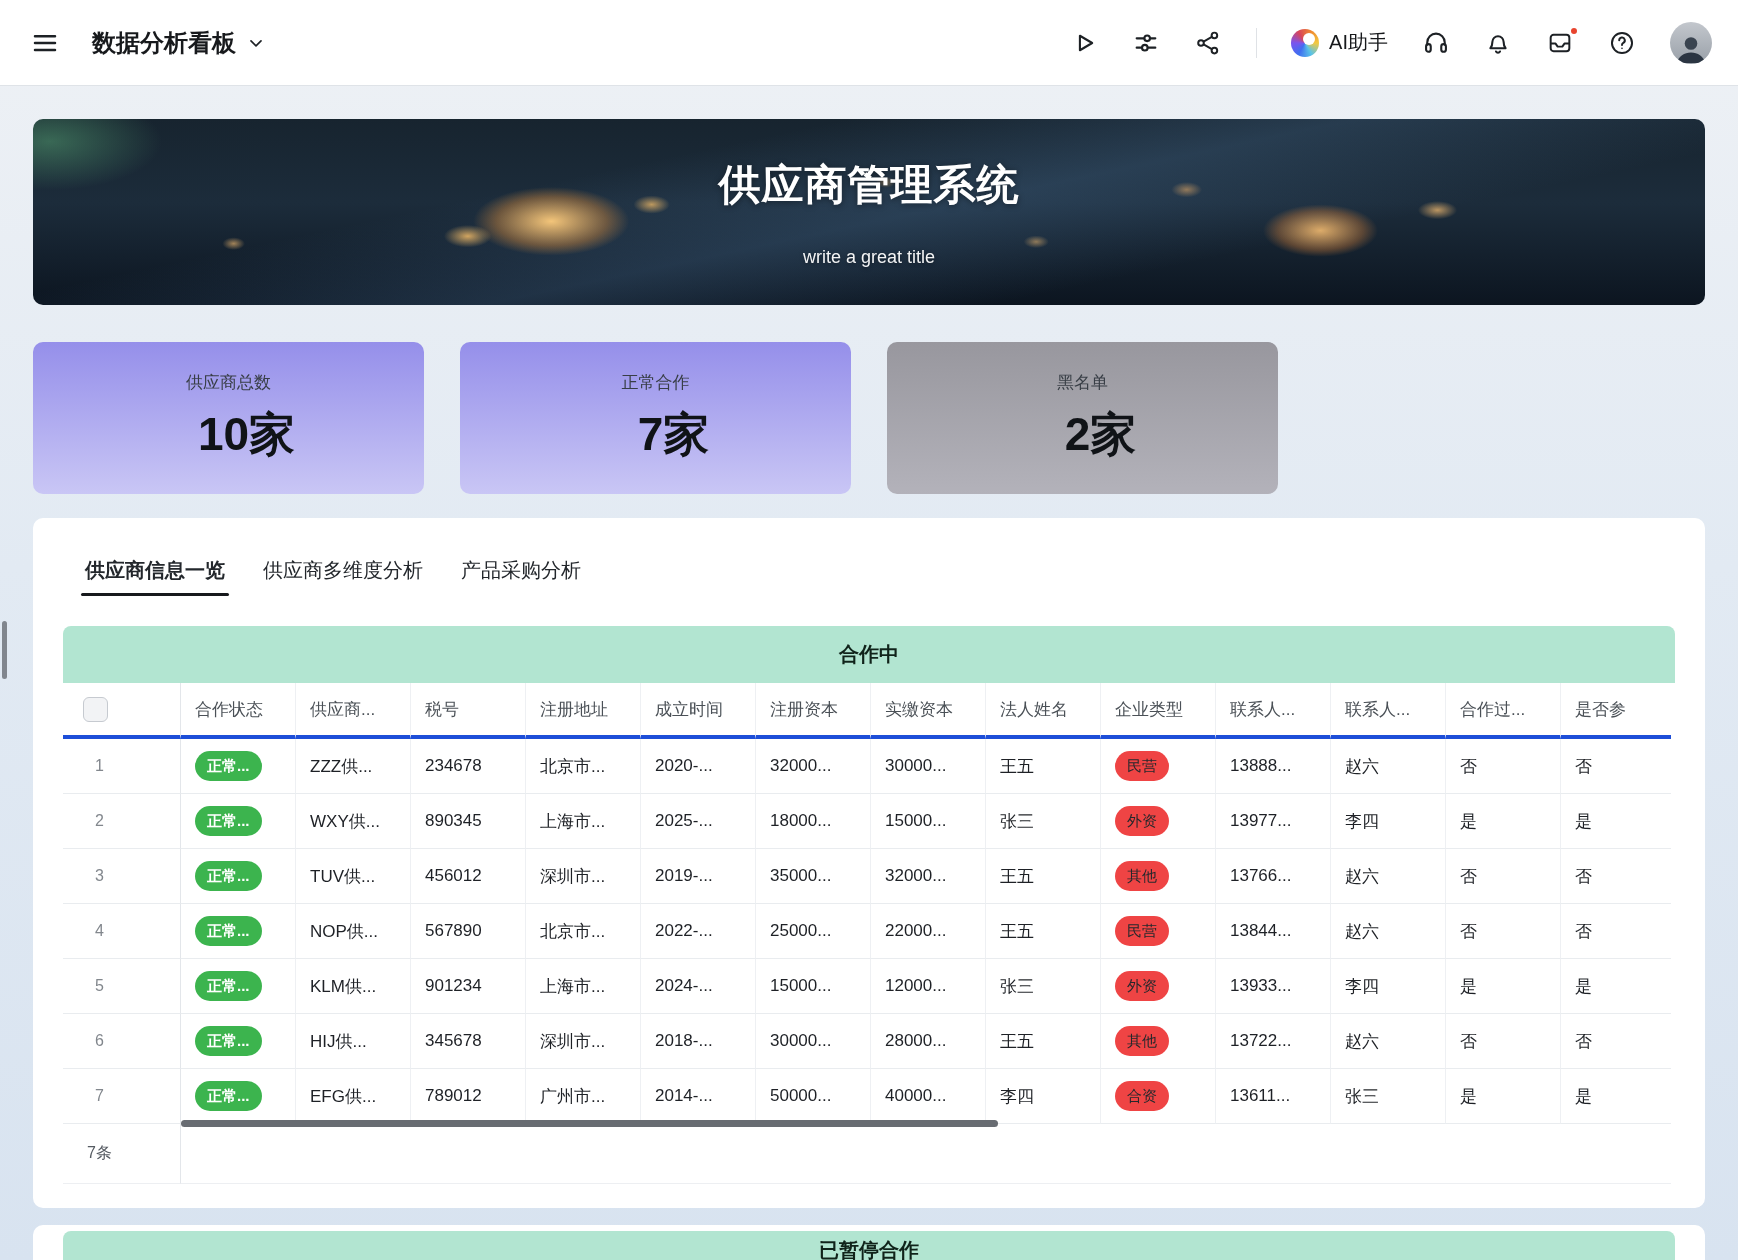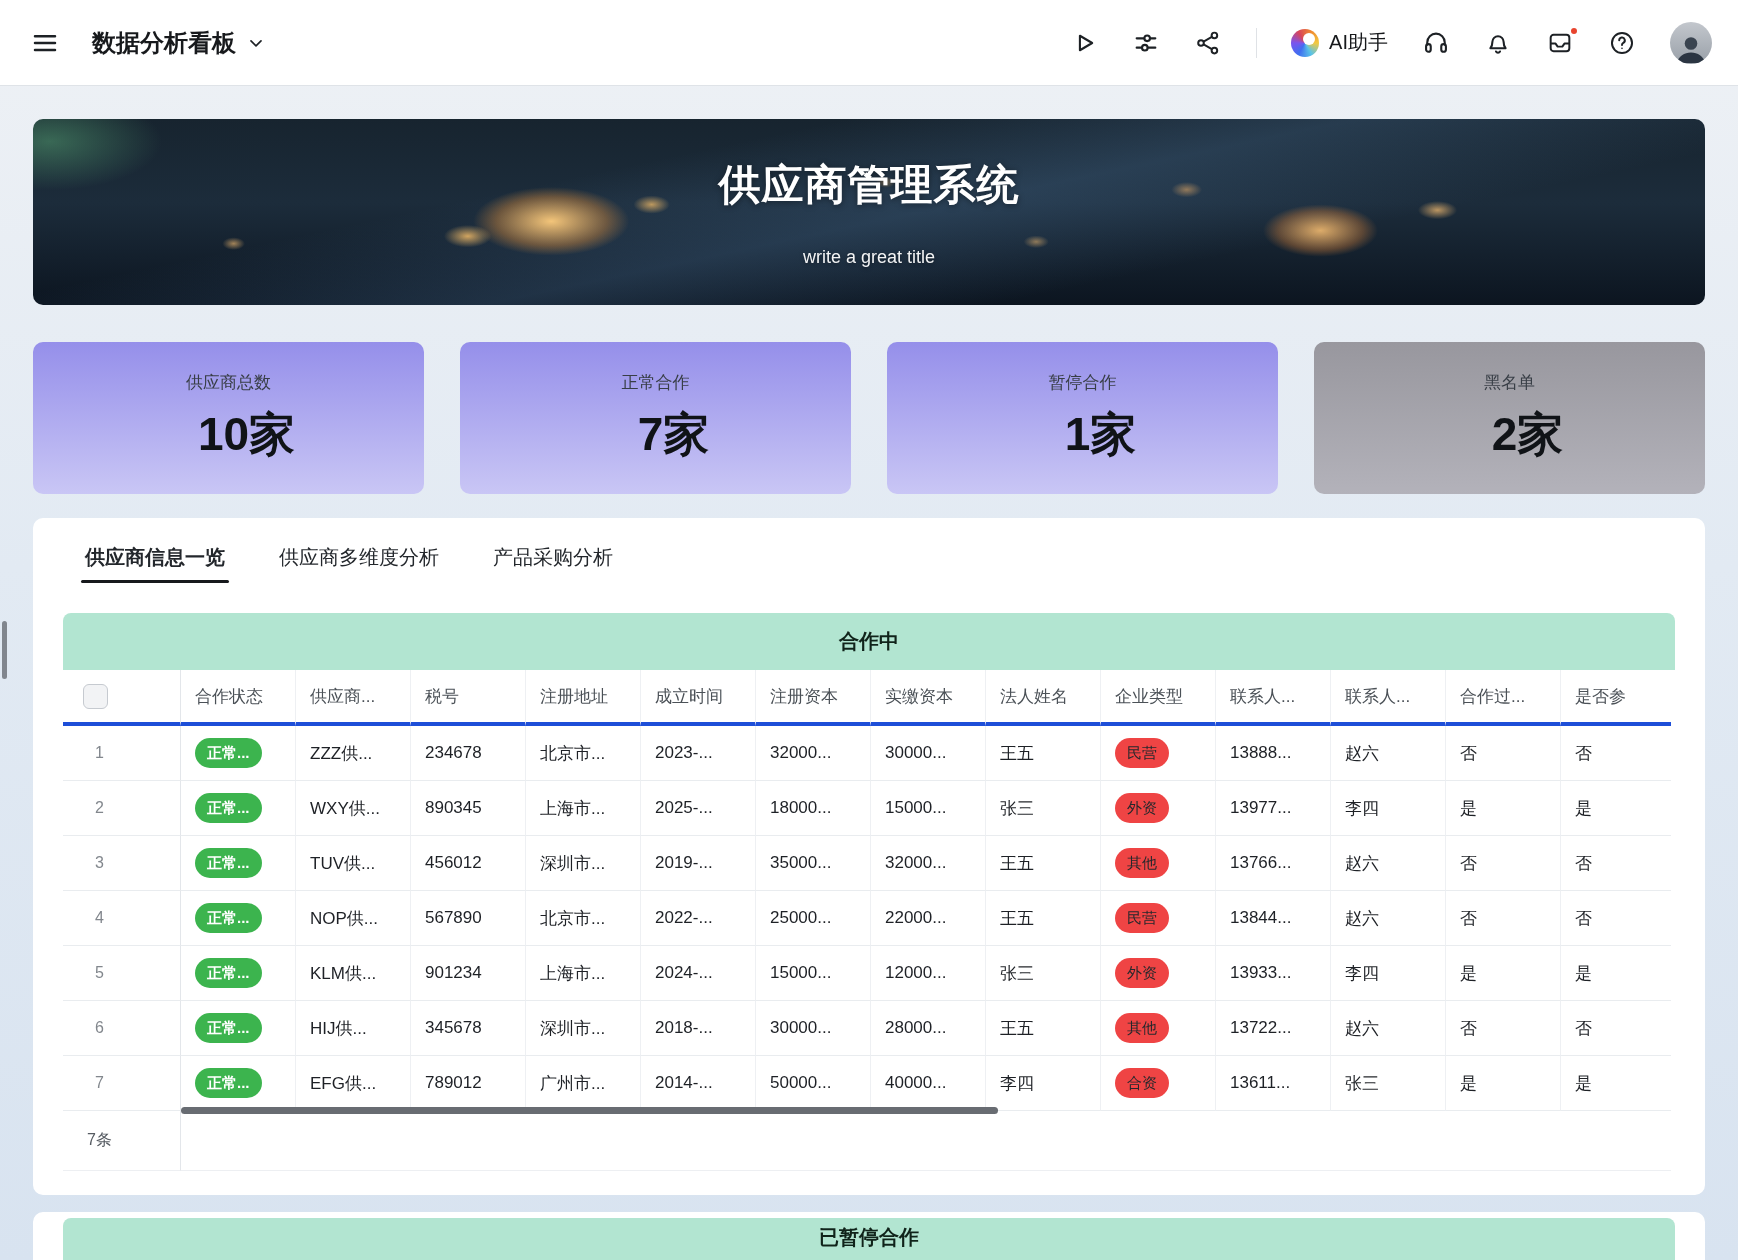--- a/index.html
+++ b/index.html
@@ -48,21 +48,21 @@
   .stats { margin-top:37px; display:grid; grid-template-columns:repeat(4,1fr); gap:36px; }
   .stat { height:152px; border-radius:10px; display:flex; flex-direction:column; align-items:center; justify-content:center; gap:10px; }
   .stat.purple { background:linear-gradient(180deg,var(--purple_card_top,#958fea),var(--purple_card_bottom,#c9c6f5)); }
   .stat.gray { background:linear-gradient(180deg,var(--gray_card_top,#98979e),var(--gray_card_bottom,#b3b2ba)); }
   .stat-label { font-size:17px; color:#383e46; }
   .stat-value { font-size:46px; font-weight:bold; color:#101317;margin-left:36px; }
 
   
   .panel { background:#fff; border-radius:10px; }
   .panel1 { margin-top:24px; padding:26px 30px 24px; }
-  .tabs { display:flex; gap:54px; padding-left:22px; margin-bottom:30px; }
+  .tabs { display:flex; gap:38px; padding-left:22px; margin-bottom:30px;margin-top:13px; }
   .tab { font-size:20px; color:#23272c; cursor:pointer; padding-bottom:12px; position:relative; background:none; border:none; font-family:inherit; }
   .tab.active { font-weight:bold; }
   .tab.active:after { content:""; position:absolute; left:-4px; right:-4px; bottom:0; height:3px; background:#17191c; border-radius:2px; }
 
   
   .tablebox { position:relative; }
   .tbl-title { height:57px; background:var(--mint_header,#b2e5d1); border-radius:8px 8px 0 0; display:flex; align-items:center; justify-content:center; font-size:20px; font-weight:bold; color:#10231a; }
   .tbl { width:1608px; overflow:hidden; }
   .trow { display:flex; width:1613px; }
   .cell { flex:0 0 115px; width:115px; height:55px; display:flex; align-items:center; padding-left:14px; font-size:17px; color:#1e2126; border-right:1px solid #eef0f3; border-bottom:1px solid #e9ecef; white-space:nowrap; overflow:hidden; background:#fff; }
@@ -195,24 +195,20 @@
 
   <section class="stats" id="stats">
       <div class="stat purple">
         <div class="stat-label">供应商总数</div>
         <div class="stat-value">10家</div>
       </div>
       <div class="stat purple">
         <div class="stat-label">正常合作</div>
         <div class="stat-value">7家</div>
       </div>
-      <div class="stat purple">
-        <div class="stat-label">暂停合作</div>
-        <div class="stat-value">1家</div>
-      </div>
       <div class="stat gray">
         <div class="stat-label">黑名单</div>
         <div class="stat-value">2家</div>
       </div>
     </section>
 
   <section class="panel panel1">
     <nav class="tabs" id="tabs">
         <button class="tab active">供应商信息一览</button>
         <button class="tab">供应商多维度分析</button>
@@ -240,21 +236,21 @@
             <div class="cell hcell">是否参</div>
           </div>
           <div class="trow">
             <div class="cell c0 idx">1</div>
             <div class="cell">
               <span class="badge green-badge">正常...</span>
             </div>
             <div class="cell">ZZZ供...</div>
             <div class="cell">234678</div>
             <div class="cell">北京市...</div>
-            <div class="cell">2023-...</div>
+            <div class="cell">2020-...</div>
             <div class="cell">32000...</div>
             <div class="cell">30000...</div>
             <div class="cell">王五</div>
             <div class="cell">
               <span class="badge gray-badge">民营</span>
             </div>
             <div class="cell">13888...</div>
             <div class="cell">赵六</div>
             <div class="cell">否</div>
             <div class="cell">否</div>

